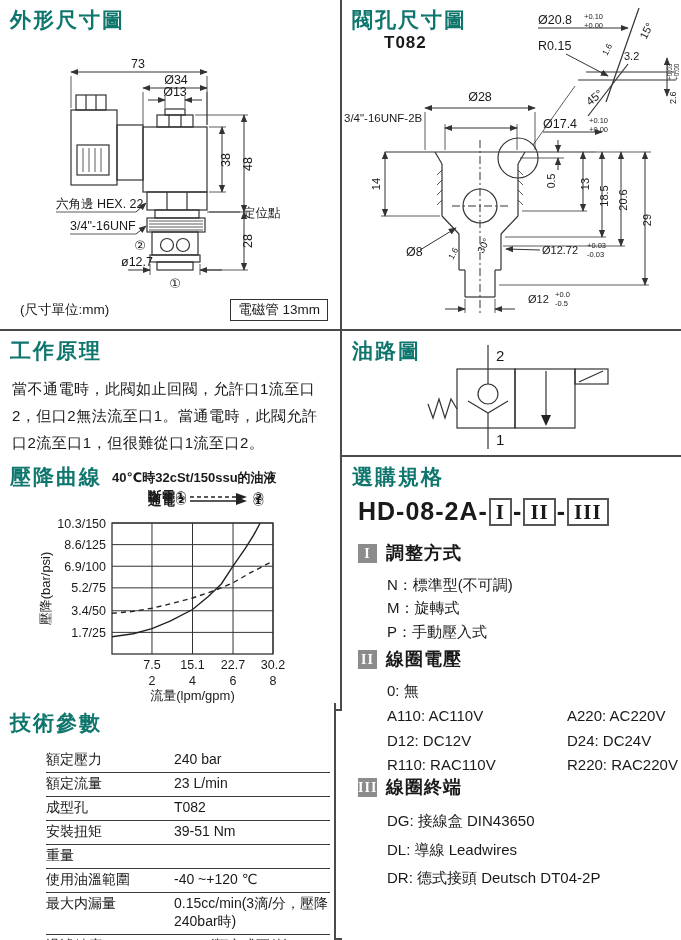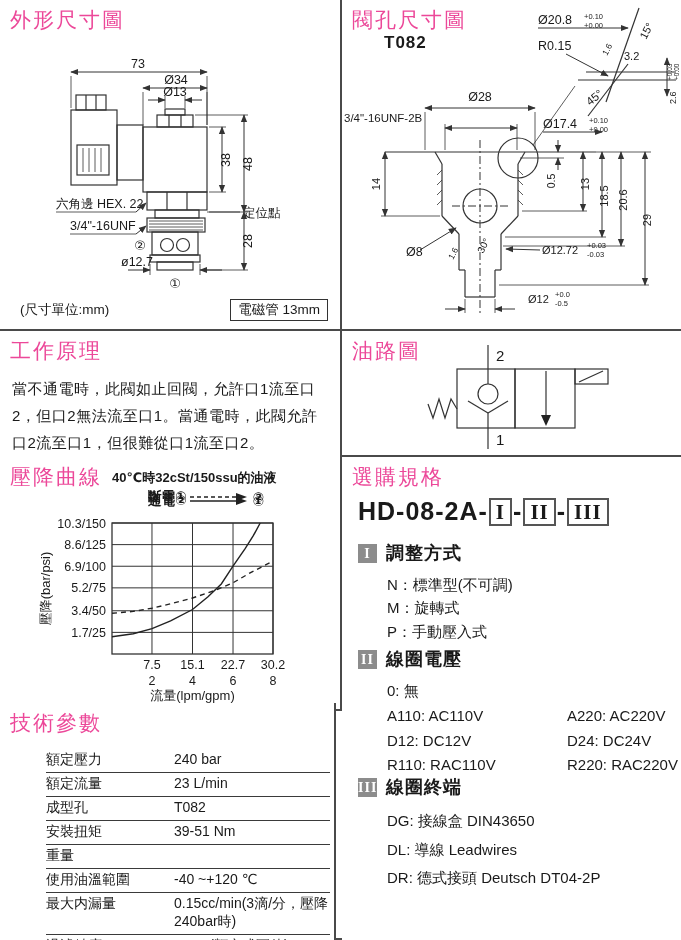--- a/index.html
+++ b/index.html
@@ -1,20 +1,20 @@
 <!DOCTYPE html>
 <html><head>
 <meta charset="utf-8">
 <style>
   html,body{margin:0;padding:0;background:#e8e8e8;font-family:"Liberation Sans","DejaVu Sans",sans-serif;}
   .page{position:relative;width:681px;height:940px;background:#fff;margin:0 auto;color:#1a1a1a;
         outline:2px solid #4a4a4a;outline-offset:-2px;overflow:hidden;}
   .panel{position:absolute;box-sizing:border-box;background:#fff;}
   .b-r{border-right:2px solid #4a4a4a;} .b-b{border-bottom:2px solid #4a4a4a;}
-  .ptitle{position:absolute;left:10px;top:6px;font-size:21px;font-weight:normal;letter-spacing:2px;color:#ec4899;}
+  .ptitle{position:absolute;left:10px;top:6px;font-size:21px;font-weight:bold;letter-spacing:2px;color:#0f766e;}
   .psub{position:absolute;left:42px;top:33px;font-size:17px;font-weight:bold;letter-spacing:1px;}
   svg{position:absolute;}
   svg text{fill:#1a1a1a;font-family:"Liberation Sans","DejaVu Sans",sans-serif;}
   .ln{stroke:#333;stroke-width:1.2;fill:none;}
   .dim{stroke:#333;stroke-width:1;fill:none;}
   .thin{stroke:#333;stroke-width:0.8;fill:none;}
   .dash{stroke:#333;stroke-width:1;fill:none;stroke-dasharray:8 3 2 3;}
   .dtxt{font-size:12.5px;}
   .stxt{font-size:7.5px;}
   .body-text{position:absolute;left:12px;top:44px;width:315px;font-size:15px;line-height:1.8;letter-spacing:0.5px;}

